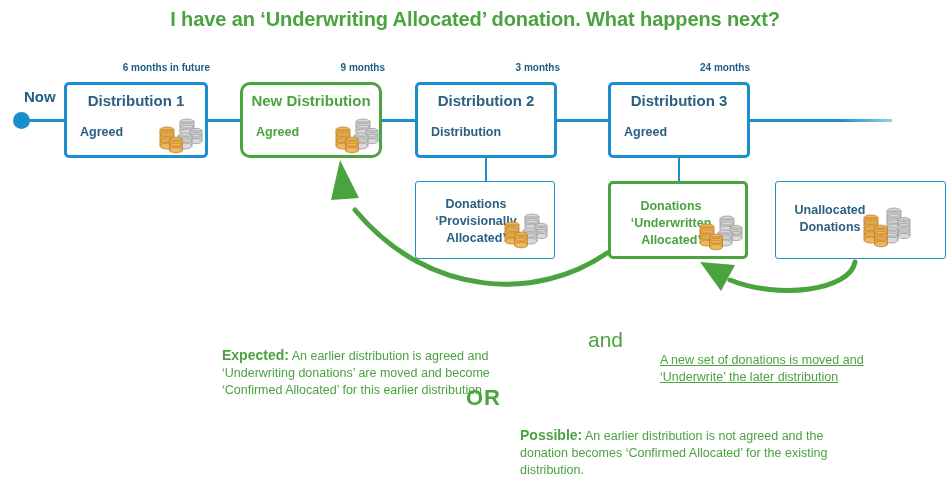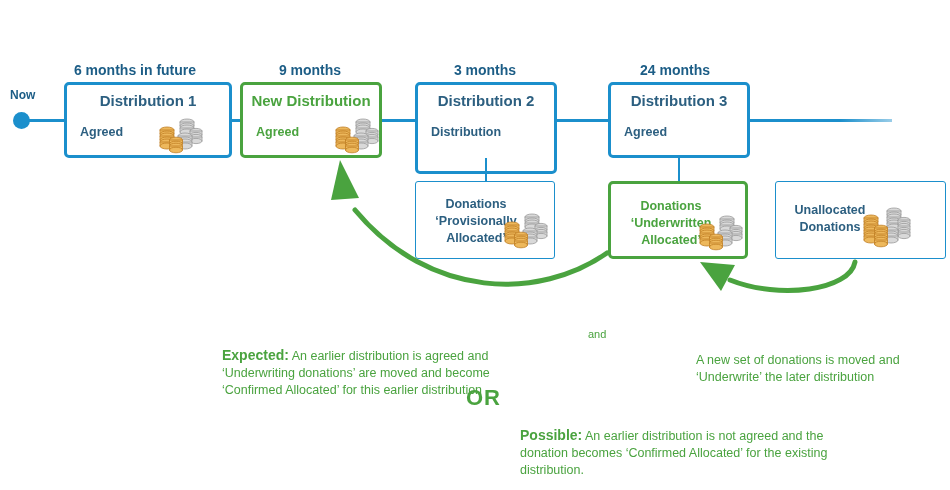--- a/index.html
+++ b/index.html
@@ -26,31 +26,31 @@
     width: 950px;
     text-align: center;
     font-size: 20px;
     font-weight: bold;
     color: #4aa33f;
     letter-spacing: -0.1px;
   }
 
   
   .tl-label {
-    font-size: 14px;
+    font-size: 10px;
     font-weight: bold;
     color: #1c5d86;
-    text-align: center;
+    text-align: right;
     white-space: nowrap;
   }
   #now-label {
-    font-size: 12px;
+    font-size: 15px;
     font-weight: bold;
     color: #1c5d86;
-    left: 10px;
+    left: 24px;
     top: 88px;
   }
 
   
   #timeline-line {
     left: 24px;
     top: 119px;
     height: 3px;
     width: 868px;
     background: #1b8fcc;
@@ -136,61 +136,62 @@
 
   
   .note {
     font-size: 12.5px;
     line-height: 17px;
     color: #4aa33f;
     margin-top: 40px;
   }
   .note b { font-weight: bold; font-size: 14px; }
   #and-label {
-    font-size: 11px;
+    font-size: 21px;
     color: #4aa33f;
     left: 588px;
     top: 328px;
   }
   #or-label {
     font-size: 22px;
     font-weight: bold;
     color: #4aa33f;
     left: 466px;
     top: 385px;
     letter-spacing: 1px;
   }
   #note-expected { left: 222px; top: 307px; width: 330px; }
-  #note-right    { left: 696px; top: 312px; width: 250px; }
+  #note-right    { left: 660px; top: 312px; width: 250px; text-decoration: underline; }
   #note-possible { left: 520px; top: 387px; width: 330px; }
 
   
   #arrows {
     left: 0; top: 0;
     width: 950px; height: 490px;
     pointer-events: none;
   }
 </style>
 </head>
 <body>
 
 <div id="canvas">
 
+  <div class="abs" id="title">I have an ‘Underwriting Allocated’ donation. What happens next?</div>
 
   <div class="abs" id="timeline-line"></div>
   <div class="abs" id="timeline-fade"></div>
   <div class="abs" id="now-dot"></div>
   <div class="abs" id="now-label">Now</div>
 
   <div class="abs tl-label" style="left:60px;  top:62px; width:150px;">6 months in future</div>
   <div class="abs tl-label" style="left:235px; top:62px; width:150px;">9 months</div>
   <div class="abs tl-label" style="left:410px; top:62px; width:150px;">3 months</div>
   <div class="abs tl-label" style="left:600px; top:62px; width:150px;">24 months</div>
 
-  <div class="abs dist-box" style="left:64px; top:82px; width:168px; height:76px;">
+  <div class="abs dist-box" style="left:64px; top:82px; width:144px; height:76px;">
     <div class="dist-title">Distribution 1</div>
     <div class="dist-status">Agreed</div>
     <div class="coins" style="left:88px; top:30px;">
       <svg width="48" height="40" viewBox="0 0 48 40">
         <g>
 
           <g fill="#d9d9d9" stroke="#9a9a9a" stroke-width="0.8">
             <ellipse cx="32" cy="7" rx="7" ry="3"></ellipse>
               <rect x="25" y="7" width="14" height="4"></rect>
               <ellipse cx="32" cy="11" rx="7" ry="3"></ellipse>
@@ -226,21 +227,21 @@
               <ellipse cx="21" cy="29" rx="6.5" ry="2.8"></ellipse>
             <ellipse cx="21" cy="31" rx="6.5" ry="2.8"></ellipse>
               <rect x="14.5" y="31" width="13" height="4"></rect>
               <ellipse cx="21" cy="35" rx="6.5" ry="2.8"></ellipse>
           </g>
         </g>
       </svg>
     </div>
   </div>
 
-  <div class="abs dist-box green" style="left:240px; top:82px; width:142px; height:76px;">
+  <div class="abs dist-box green" style="left:240px; top:82px; width:142px; height:76px;border-radius:10px;">
     <div class="dist-title">New Distribution</div>
     <div class="dist-status">Agreed</div>
     <div class="coins" style="left:88px; top:30px;">
       <svg width="48" height="40" viewBox="0 0 48 40">
         <g fill="#d9d9d9" stroke="#9a9a9a" stroke-width="0.8">
           <ellipse cx="32" cy="7" rx="7" ry="3"></ellipse>
             <rect x="25" y="7" width="14" height="4"></rect>
             <ellipse cx="32" cy="11" rx="7" ry="3"></ellipse>
           <ellipse cx="32" cy="13" rx="7" ry="3"></ellipse>
             <rect x="25" y="13" width="14" height="4"></rect>
@@ -272,21 +273,21 @@
             <rect x="14.5" y="25" width="13" height="4"></rect>
             <ellipse cx="21" cy="29" rx="6.5" ry="2.8"></ellipse>
           <ellipse cx="21" cy="31" rx="6.5" ry="2.8"></ellipse>
             <rect x="14.5" y="31" width="13" height="4"></rect>
             <ellipse cx="21" cy="35" rx="6.5" ry="2.8"></ellipse>
         </g>
       </svg>
     </div>
   </div>
 
-  <div class="abs dist-box" style="left:415px; top:82px; width:142px; height:92px;">
+  <div class="abs dist-box" style="left:415px; top:82px; width:142px; height:76px;">
     <div class="dist-title">Distribution 2</div>
     <div class="dist-status">Distribution</div>
   </div>
 
   <div class="abs dist-box" style="left:608px; top:82px; width:142px; height:76px;">
     <div class="dist-title">Distribution 3</div>
     <div class="dist-status">Agreed</div>
   </div>
 
   <div class="abs vconn" style="left:485px; top:158px; height:24px;"></div>

